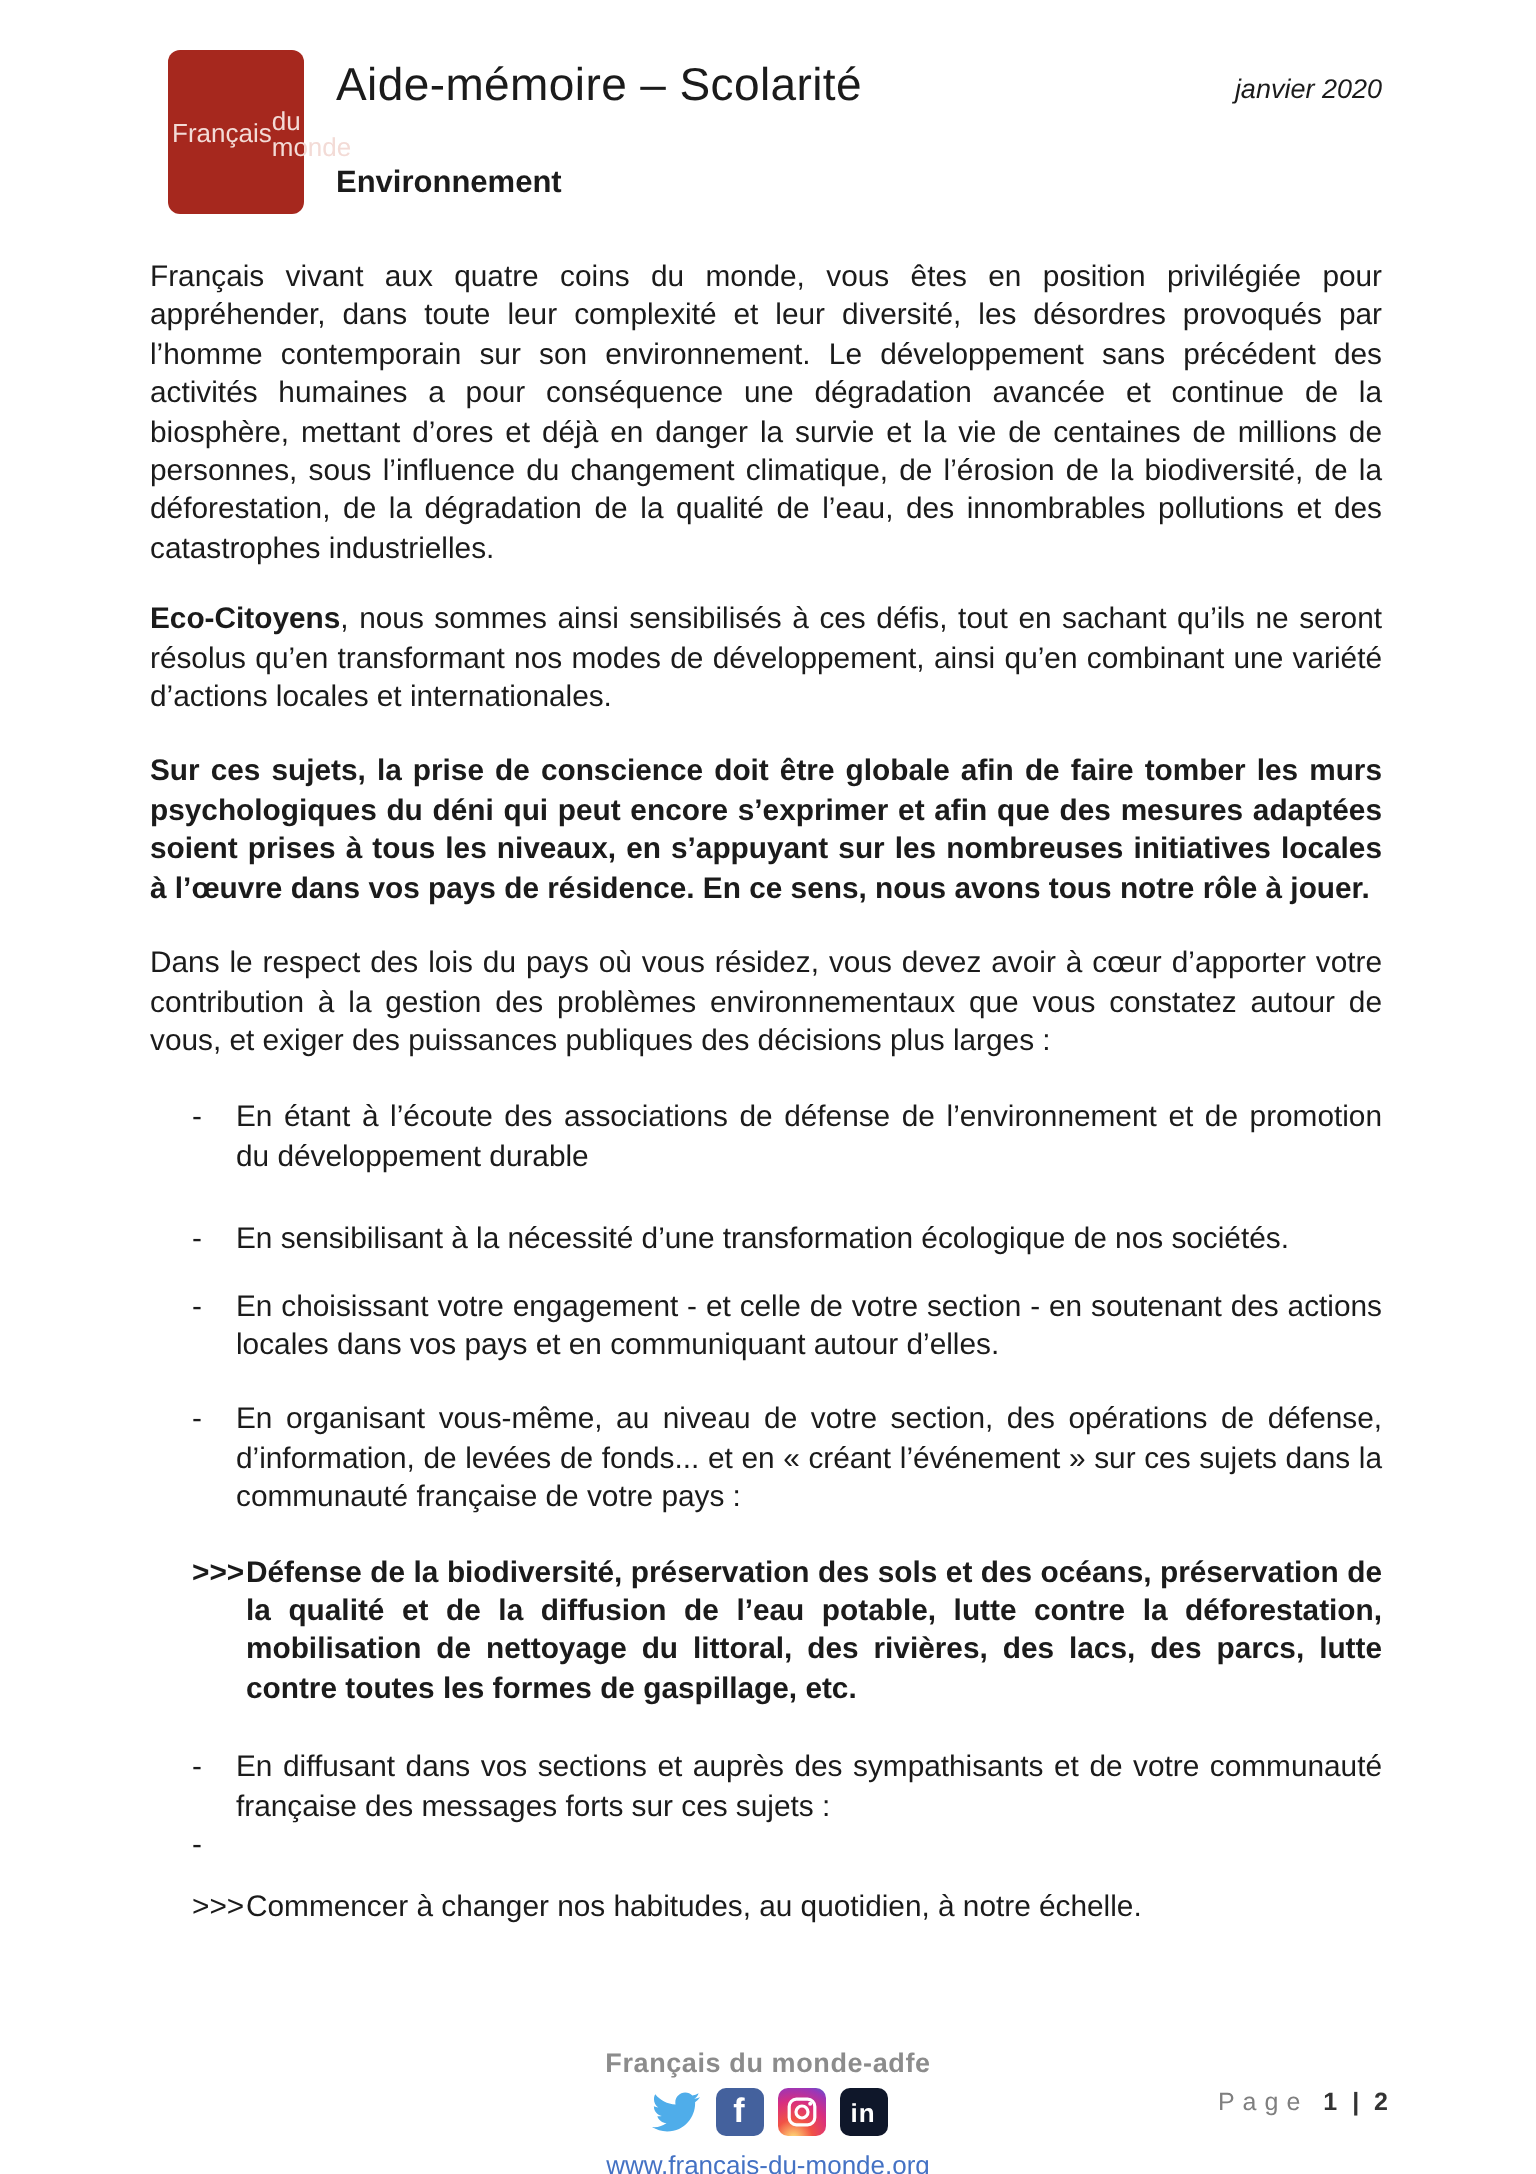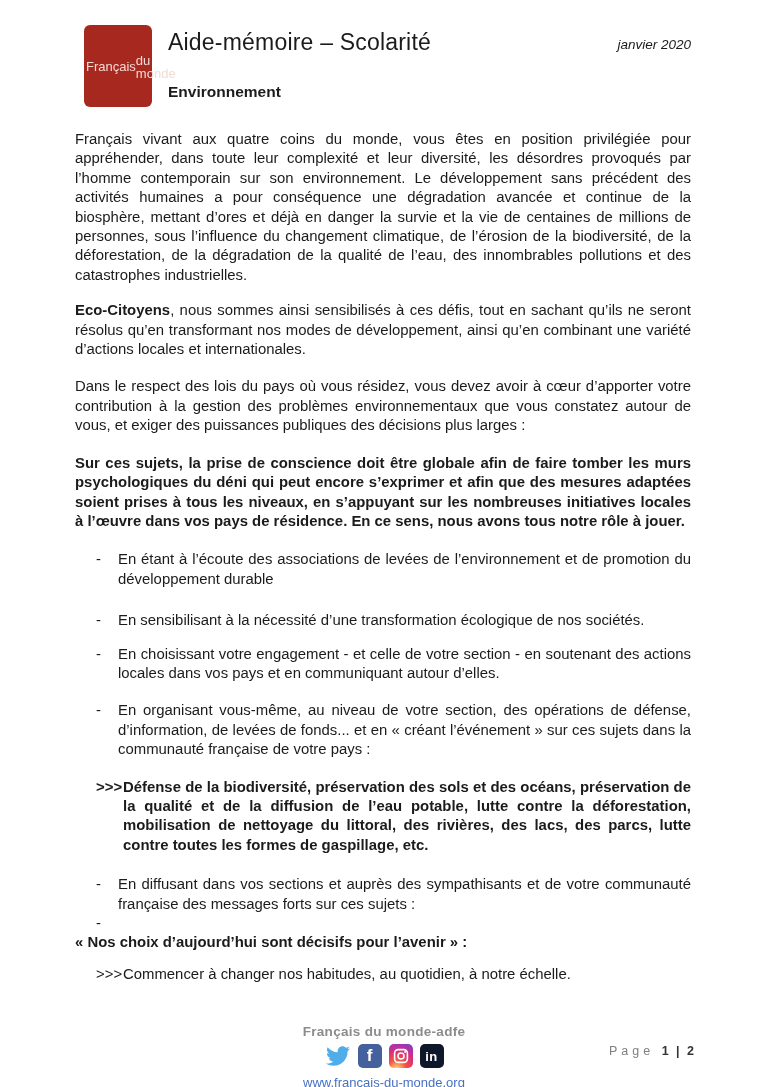--- a/index.html
+++ b/index.html
@@ -77,27 +77,27 @@
       </div>
       <h2 class="subtitle">Environnement</h2>
     </div>
   </div>
 
   <div class="content">
     <p class="para mt23">Français vivant aux quatre coins du monde, vous êtes en position privilégiée pour appréhender, dans toute leur complexité et leur diversité, les désordres provoqués par l’homme contemporain sur son environnement. Le développement sans précédent des activités humaines a pour conséquence une dégradation avancée et continue de la biosphère, mettant d’ores et déjà en danger la survie et la vie de centaines de millions de personnes, sous l’influence du changement climatique, de l’érosion de la biodiversité, de la déforestation, de la dégradation de la qualité de l’eau, des innombrables pollutions et des catastrophes industrielles.</p>
 
     <p class="para mt16"><b>Eco-Citoyens</b><span>, nous sommes ainsi sensibilisés à ces défis, tout en sachant qu’ils ne seront résolus qu’en transformant nos modes de développement, ainsi qu’en combinant une variété d’actions locales et internationales.</span></p>
 
+    <p class="para bold mt18">Sur ces sujets, la prise de conscience doit être globale afin de faire tomber les murs psychologiques du déni qui peut encore s’exprimer et afin que des mesures adaptées soient prises à tous les niveaux, en s’appuyant sur les nombreuses initiatives locales à l’œuvre dans vos pays de résidence. En ce sens, nous avons tous notre rôle à jouer.</p>
+
     <p class="para mt18">Dans le respect des lois du pays où vous résidez, vous devez avoir à cœur d’apporter votre contribution à la gestion des problèmes environnementaux que vous constatez autour de vous, et exiger des puissances publiques des décisions plus larges :</p>
-
-    <p class="para bold mt18">Sur ces sujets, la prise de conscience doit être globale afin de faire tomber les murs psychologiques du déni qui peut encore s’exprimer et afin que des mesures adaptées soient prises à tous les niveaux, en s’appuyant sur les nombreuses initiatives locales à l’œuvre dans vos pays de résidence. En ce sens, nous avons tous notre rôle à jouer.</p>
 
     <div class="bullet mt19">
       <span class="dash">-</span>
-      <span class="btext">En étant à l’écoute des associations de levées de l’environnement et de promotion du développement durable</span>
+      <span class="btext">En étant à l’écoute des associations de défense de l’environnement et de promotion du développement durable</span>
     </div>
     <div class="bullet mt22">
       <span class="dash">-</span>
       <span class="btext">En sensibilisant à la nécessité d’une transformation écologique de nos sociétés.</span>
     </div>
     <div class="bullet mt14">
       <span class="dash">-</span>
       <span class="btext">En choisissant votre engagement - et celle de votre section - en soutenant des actions locales dans vos pays et en communiquant autour d’elles.</span>
     </div>
     <div class="bullet mt18">
@@ -112,21 +112,20 @@
 
     <div class="bullet mt20">
       <span class="dash">-</span>
       <span class="btext">En diffusant dans vos sections et auprès des sympathisants et de votre communauté française des messages forts sur ces sujets :</span>
     </div>
     <div class="bullet">
       <span class="dash">-</span>
       <span class="btext"></span>
     </div>
 
-    <p class="quote-line">« Nos choix d’aujourd’hui sont décisifs pour l’avenir » :</p>
 
     <div class="arrow mt12">
       <span class="amark">&gt;&gt;&gt;</span>
       <span class="atext">Commencer à changer nos habitudes, au quotidien, à notre échelle.</span>
     </div>
   </div>
 
   <div class="footer">
     <div class="brand">Français du monde-adfe</div>
     <div class="icons">

